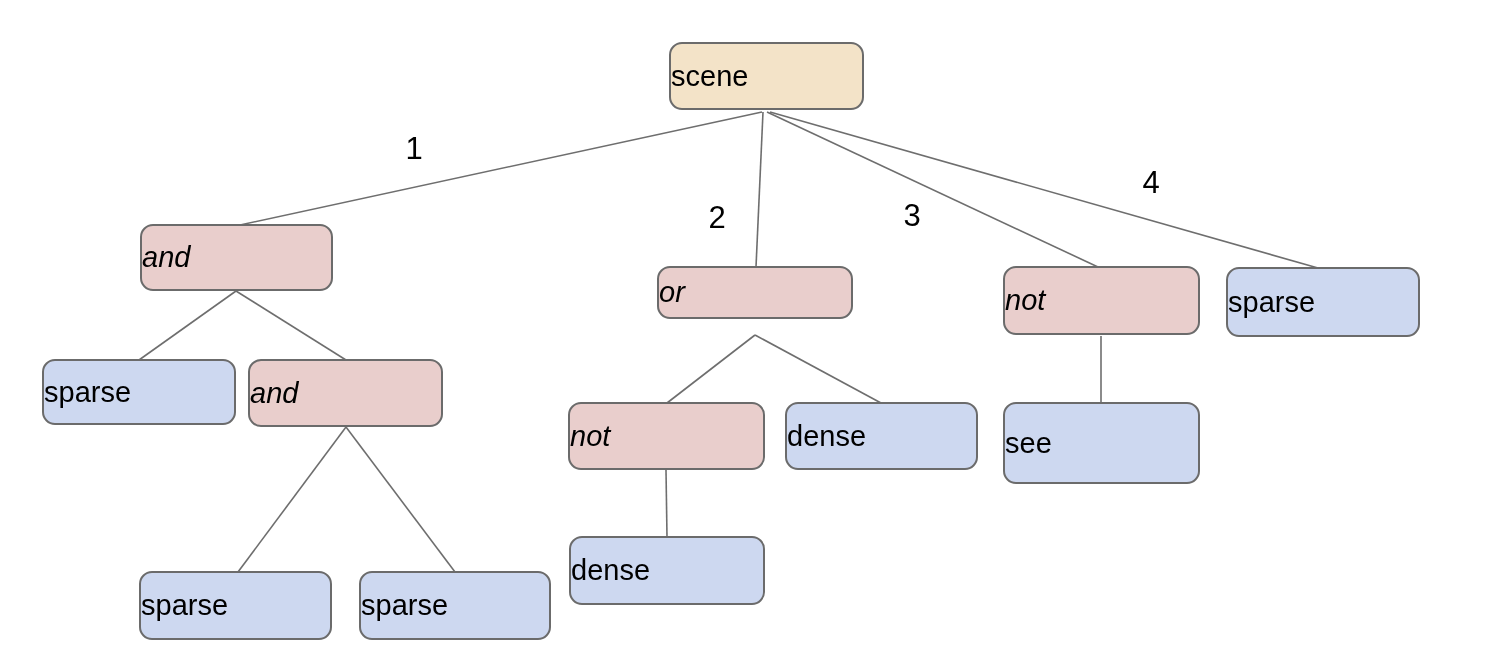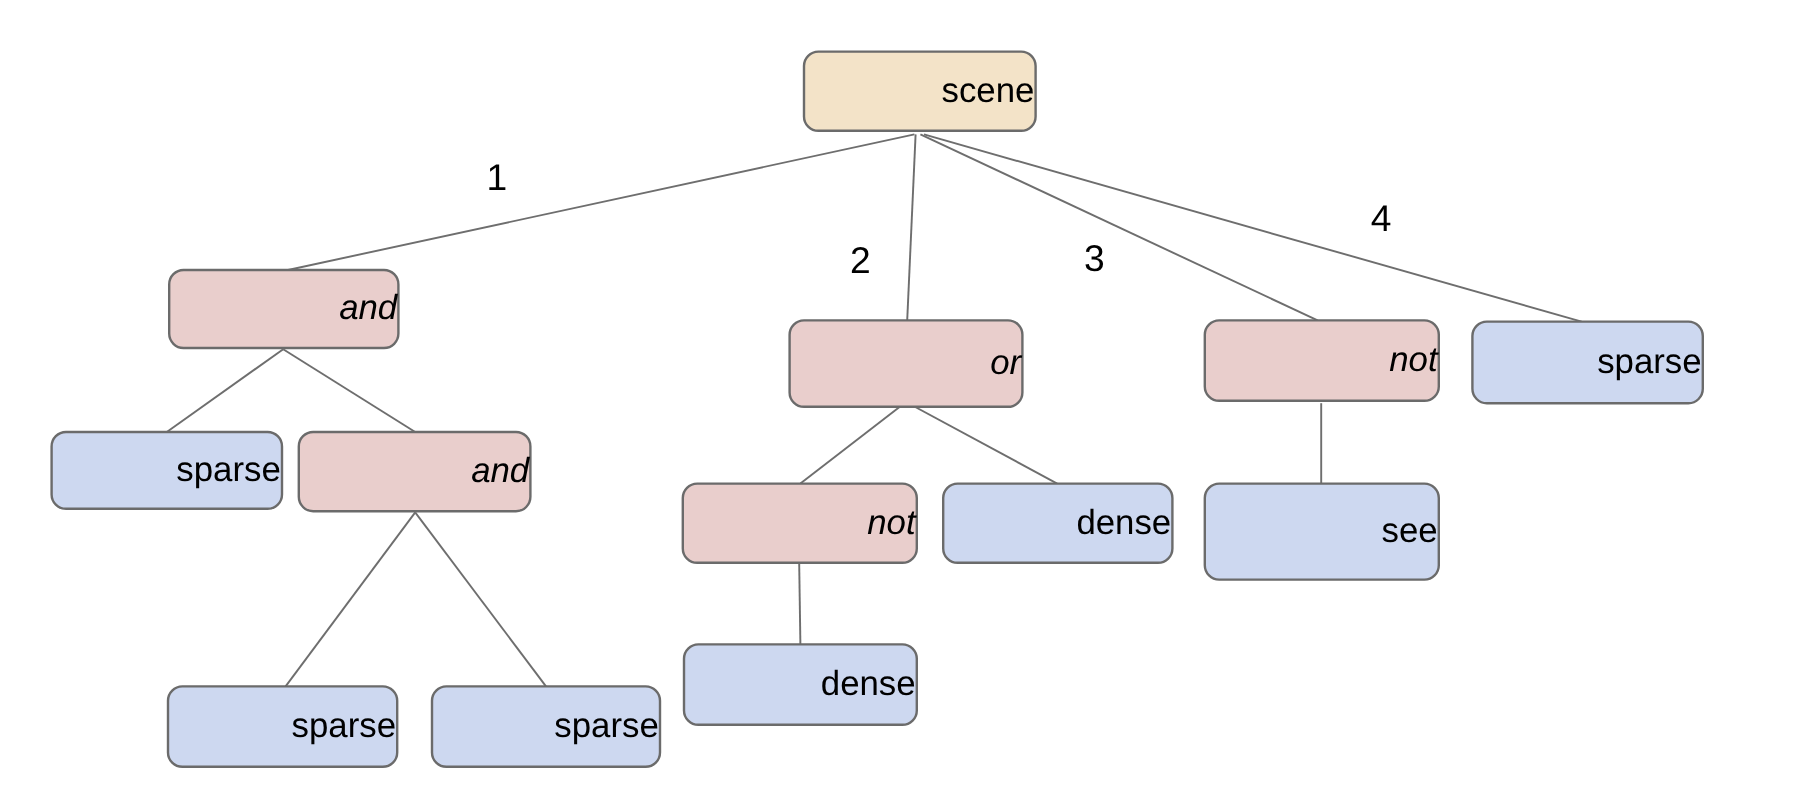--- a/index.html
+++ b/index.html
@@ -35,21 +35,21 @@
     stroke: var(--edge-stroke);
     stroke-width: 1.6;
   }
   .node {
     position: absolute;
     box-sizing: border-box;
     border: 2px solid var(--node-border);
     border-radius: 13px;
     display: flex;
     align-items: center;
-    justify-content: flex-end;
+    justify-content: flex-start;
     font-size: 29px;
     color: var(--text-color);
     line-height: 1;
   }
   .node.root { background: var(--root-fill); }
   .node.operator { background: var(--operator-fill); font-style: italic; }
   .node.leaf { background: var(--leaf-fill); }
   .edge-label {
     position: absolute;
     transform: translate(-50%, -50%);
@@ -79,21 +79,21 @@
   </svg>
 
   <div class="node root" style="left:669px; top:42px; width:195px; height:68px;">
     <span>scene</span>
   </div>
 
   <div class="node operator" style="left:140px; top:224px; width:193px; height:67px;">
     <span>and</span>
   </div>
 
-  <div class="node operator" style="left:657px; top:266px; width:196px; height:74px;">
+  <div class="node operator" style="left:657px; top:266px; width:196px; height:53px;">
     <span>or</span>
   </div>
 
   <div class="node operator" style="left:1003px; top:266px; width:197px; height:69px;">
     <span>not</span>
   </div>
 
   <div class="node leaf" style="left:1226px; top:267px; width:194px; height:70px;">
     <span>sparse</span>
   </div>

